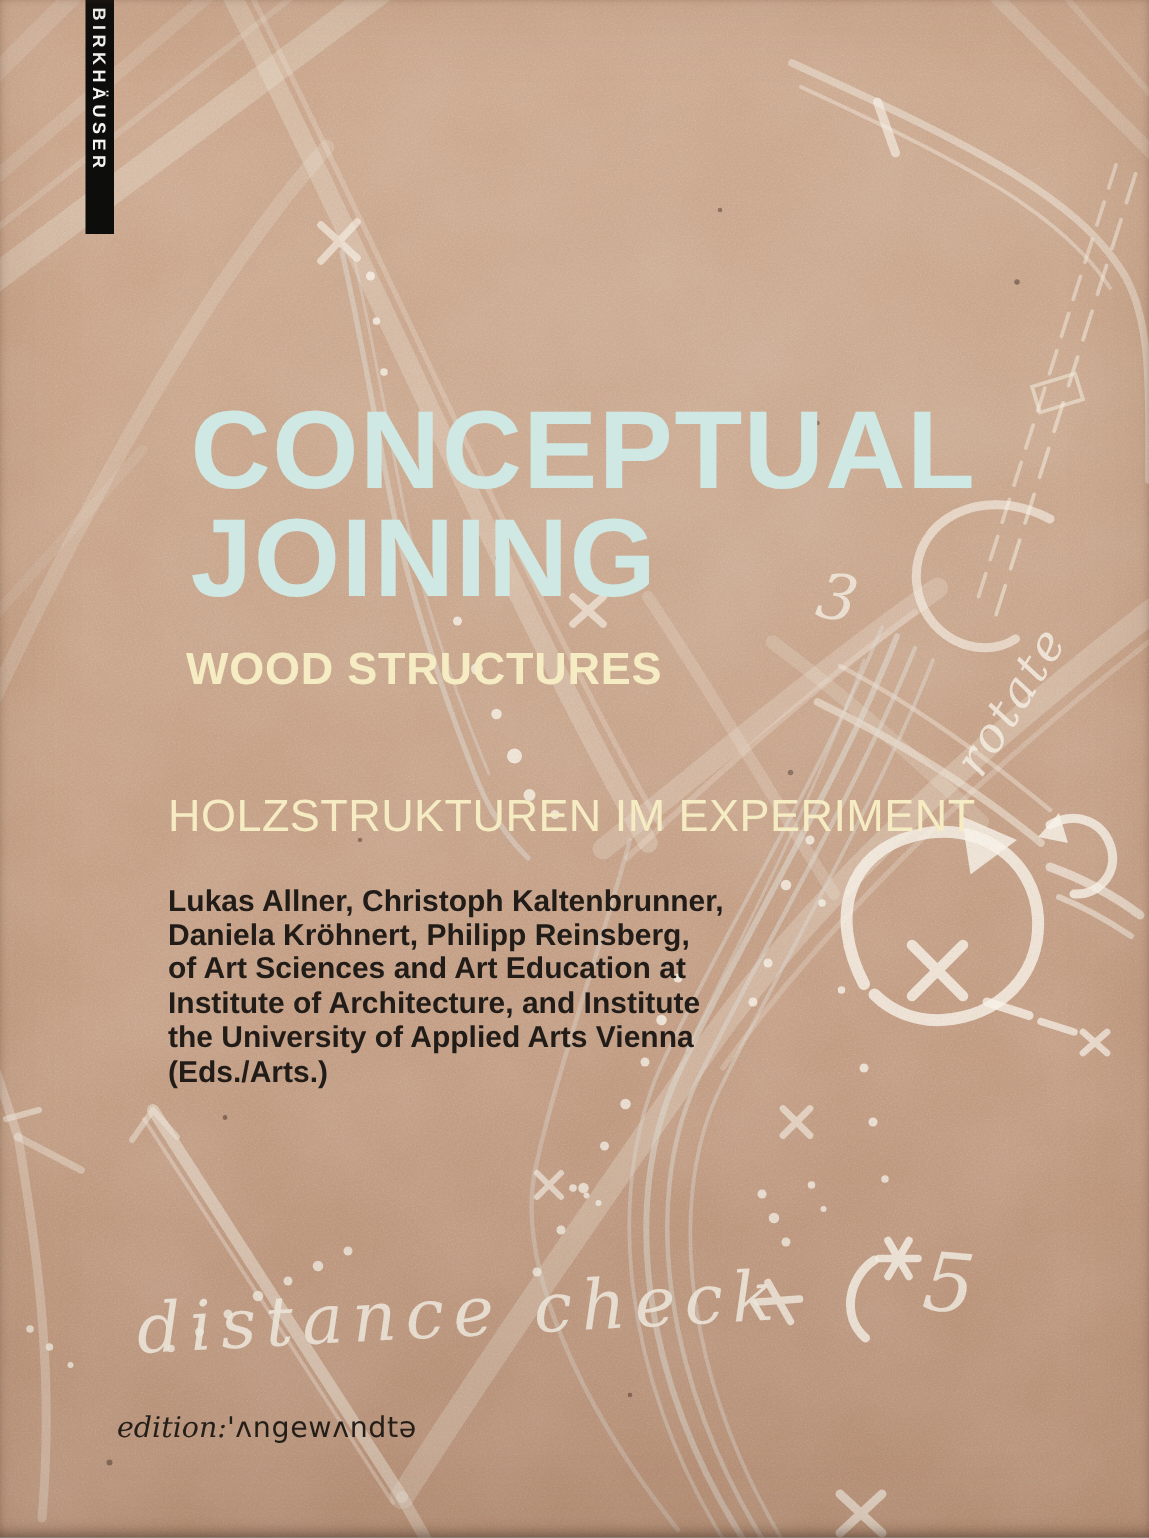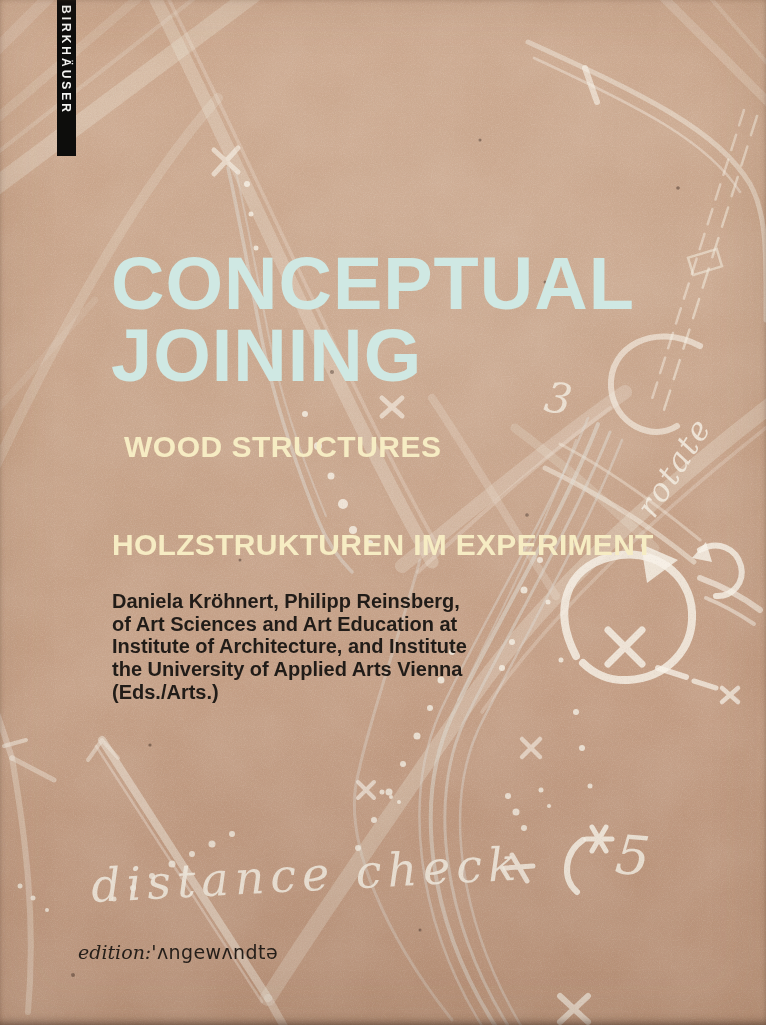--- a/index.html
+++ b/index.html
@@ -23,21 +23,21 @@
   .publisher-tab{position:absolute;left:57px;top:0;width:19px;height:156px;background:#0d0d0c;z-index:4;}
   .publisher-text{
     position:absolute;left:16px;top:5px;transform:rotate(90deg);transform-origin:0 0;
     white-space:nowrap;color:#f4f4f2;font-weight:bold;font-size:12px;letter-spacing:3px;
   }
   .title-block{position:absolute;left:111px;top:248px;z-index:3;color:#cfe8e3;
     font-weight:bold;font-size:74px;line-height:72px;letter-spacing:1px;}
   .subtitle-en{position:absolute;left:124px;top:429px;z-index:3;color:#f6ecc3;
     font-weight:bold;font-size:30px;line-height:35px;letter-spacing:.5px;}
   .subtitle-de{position:absolute;left:112px;top:528px;z-index:3;color:#f6ecc3;
-    font-weight:bold;font-size:30px;letter-spacing:.3px;}
+    font-weight:normal;font-size:30px;letter-spacing:.3px;}
   .authors{position:absolute;left:112px;top:590px;z-index:3;color:#211c18;
     font-weight:bold;font-size:20px;line-height:22.7px;}
   .imprint{position:absolute;left:78px;top:941px;z-index:3;color:#241e19;font-size:19px;}
   .imprint .prefix{font-family:"DejaVu Serif",serif;font-style:italic;}
   .imprint .name{font-family:"DejaVu Sans",sans-serif;letter-spacing:.4px;}
   .hand{font-family:"DejaVu Serif",serif;font-style:italic;}
 </style>
 </head>
 <body>
 
@@ -197,32 +197,33 @@
     <rect width="766" height="1025" filter="url(#grainD)" opacity="0.5"></rect>
     <rect width="766" height="1025" filter="url(#grainC)" opacity="0.45"></rect>
   </svg>
 
   <div class="shade"></div>
 
   <div class="publisher-tab">
     <span class="publisher-text">BIRKHÄUSER</span>
   </div>
 
-  <h1 class="title-block" style="margin:0;font-size:74px;">
+  <h1 class="title-block" style="margin:16px;font-size:74px;">
     <div>CONCEPTUAL</div>
     <div>JOINING</div>
   </h1>
 
   <div class="subtitle-en">
     <div>WOOD STRUCTURES</div>
   </div>
 
   <div class="subtitle-de">HOLZSTRUKTUREN IM EXPERIMENT</div>
 
   <div class="authors">
+    <div>Lukas Allner, Christoph Kaltenbrunner,</div>
     <div>Daniela Kröhnert, Philipp Reinsberg,</div>
     <div>of Art Sciences and Art Education at</div>
     <div>Institute of Architecture, and Institute</div>
     <div>the University of Applied Arts Vienna</div>
     <div>(Eds./Arts.)</div>
   </div>
 
   <div class="imprint">
     <span class="prefix">edition:</span><span class="name">'ʌngewʌndtə</span>
   </div>

